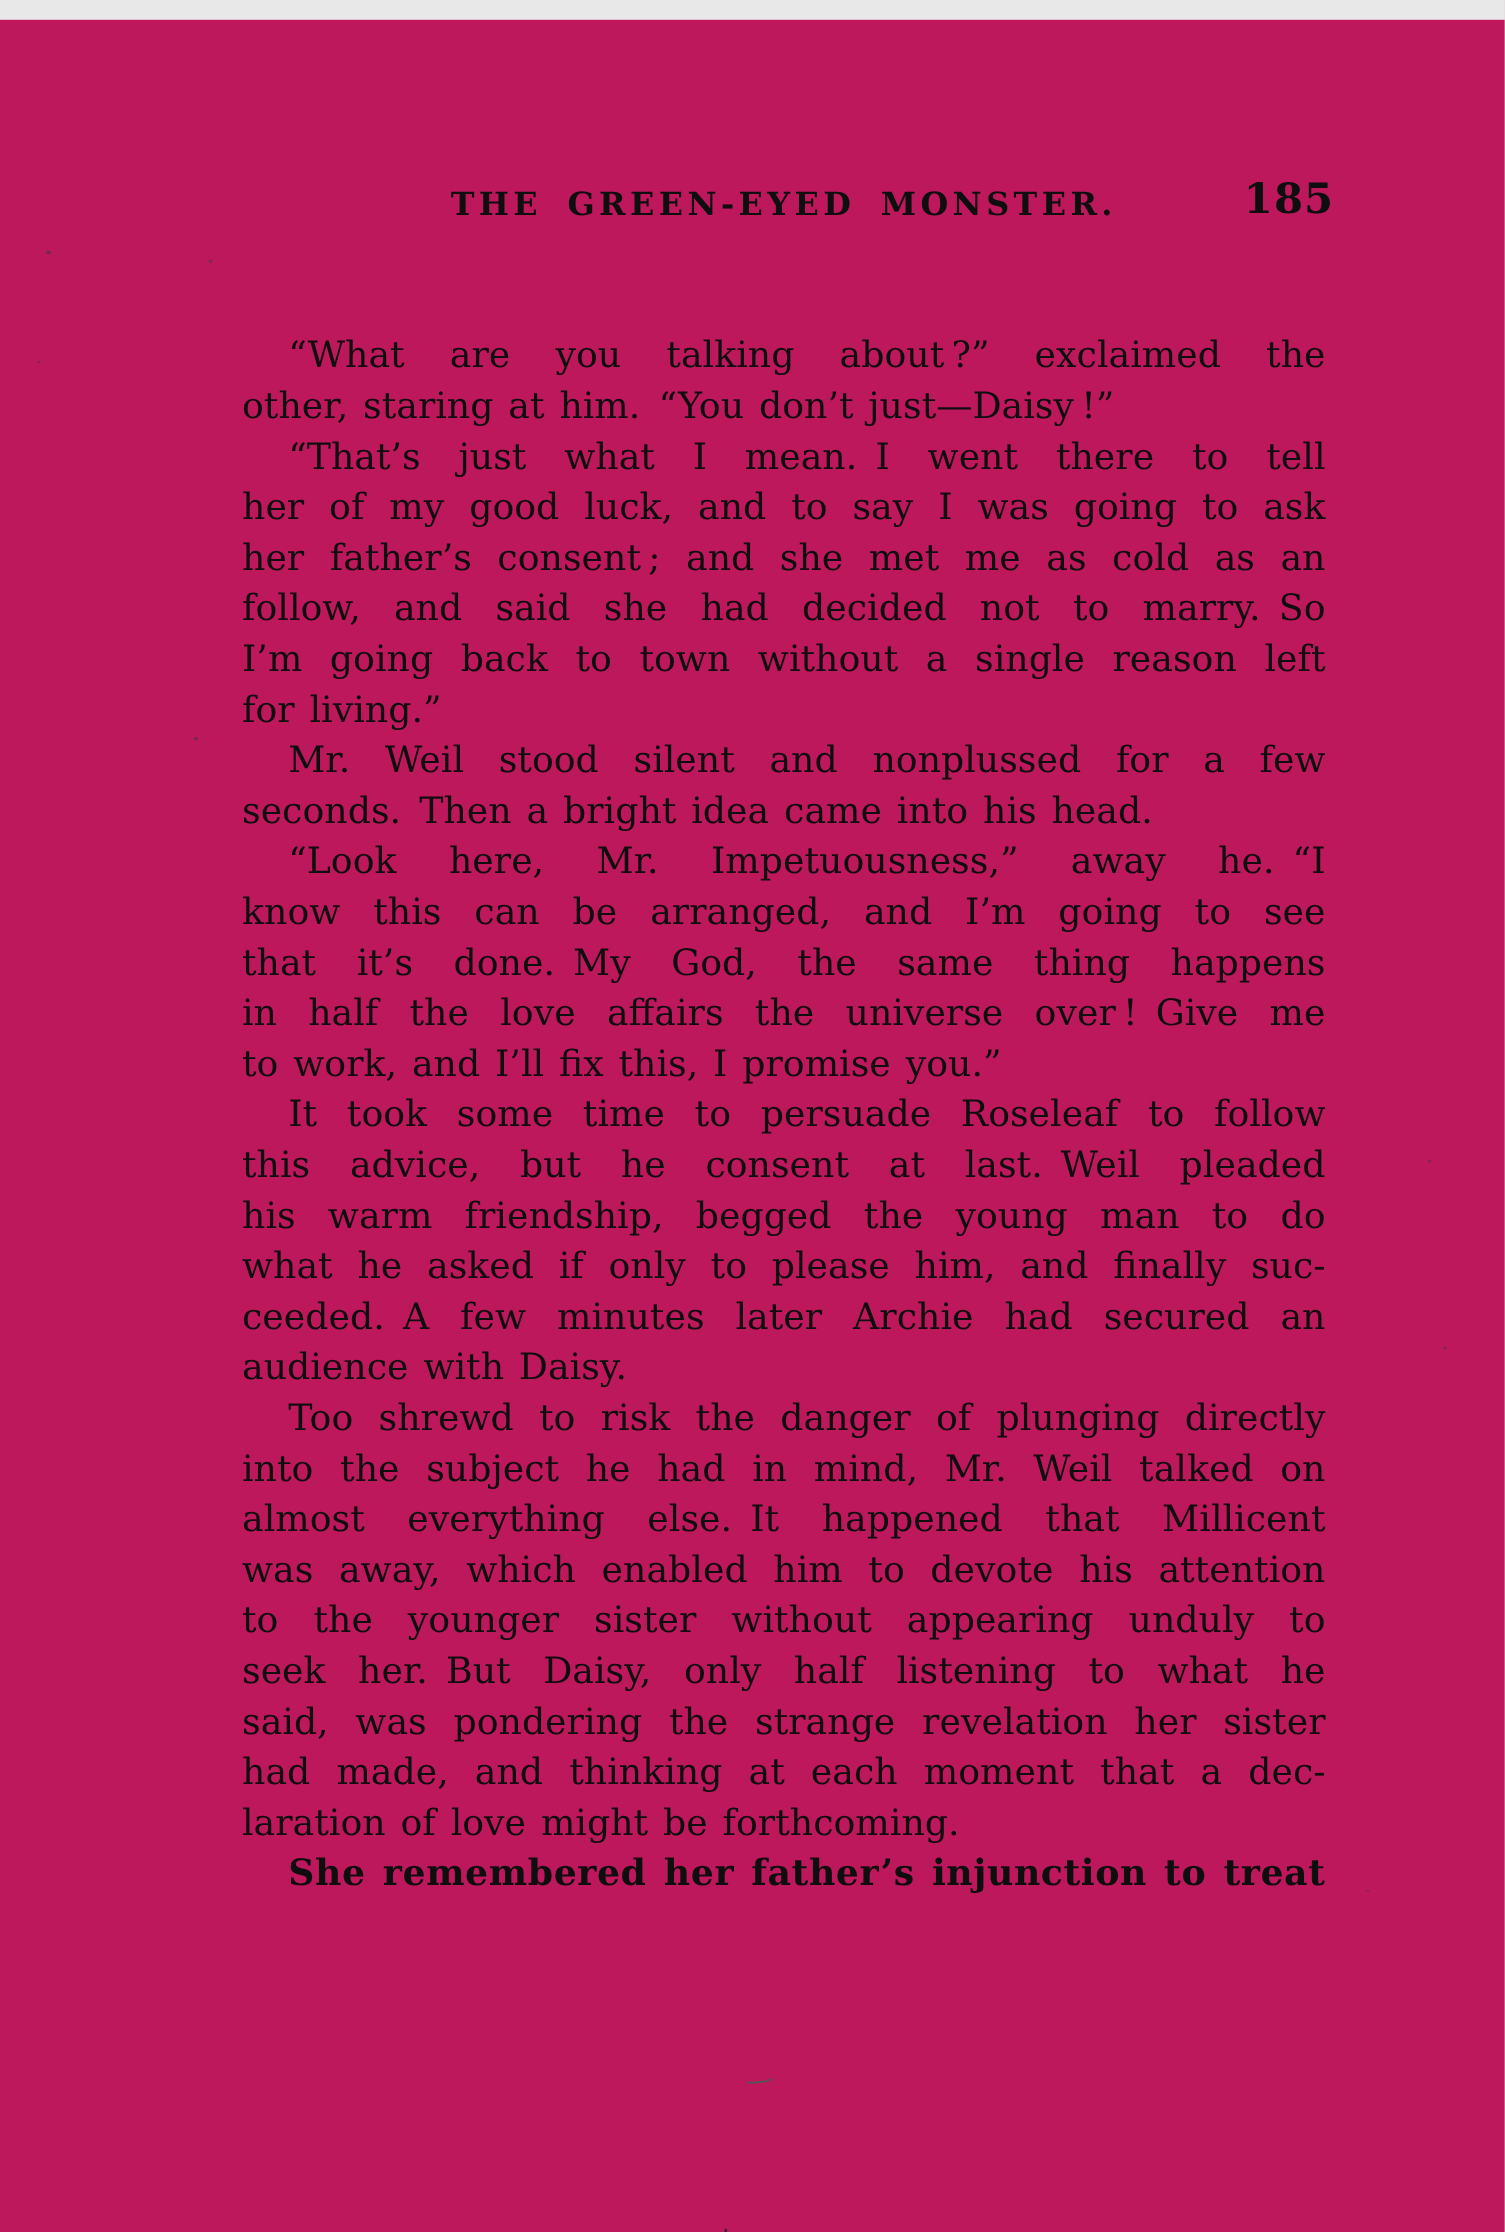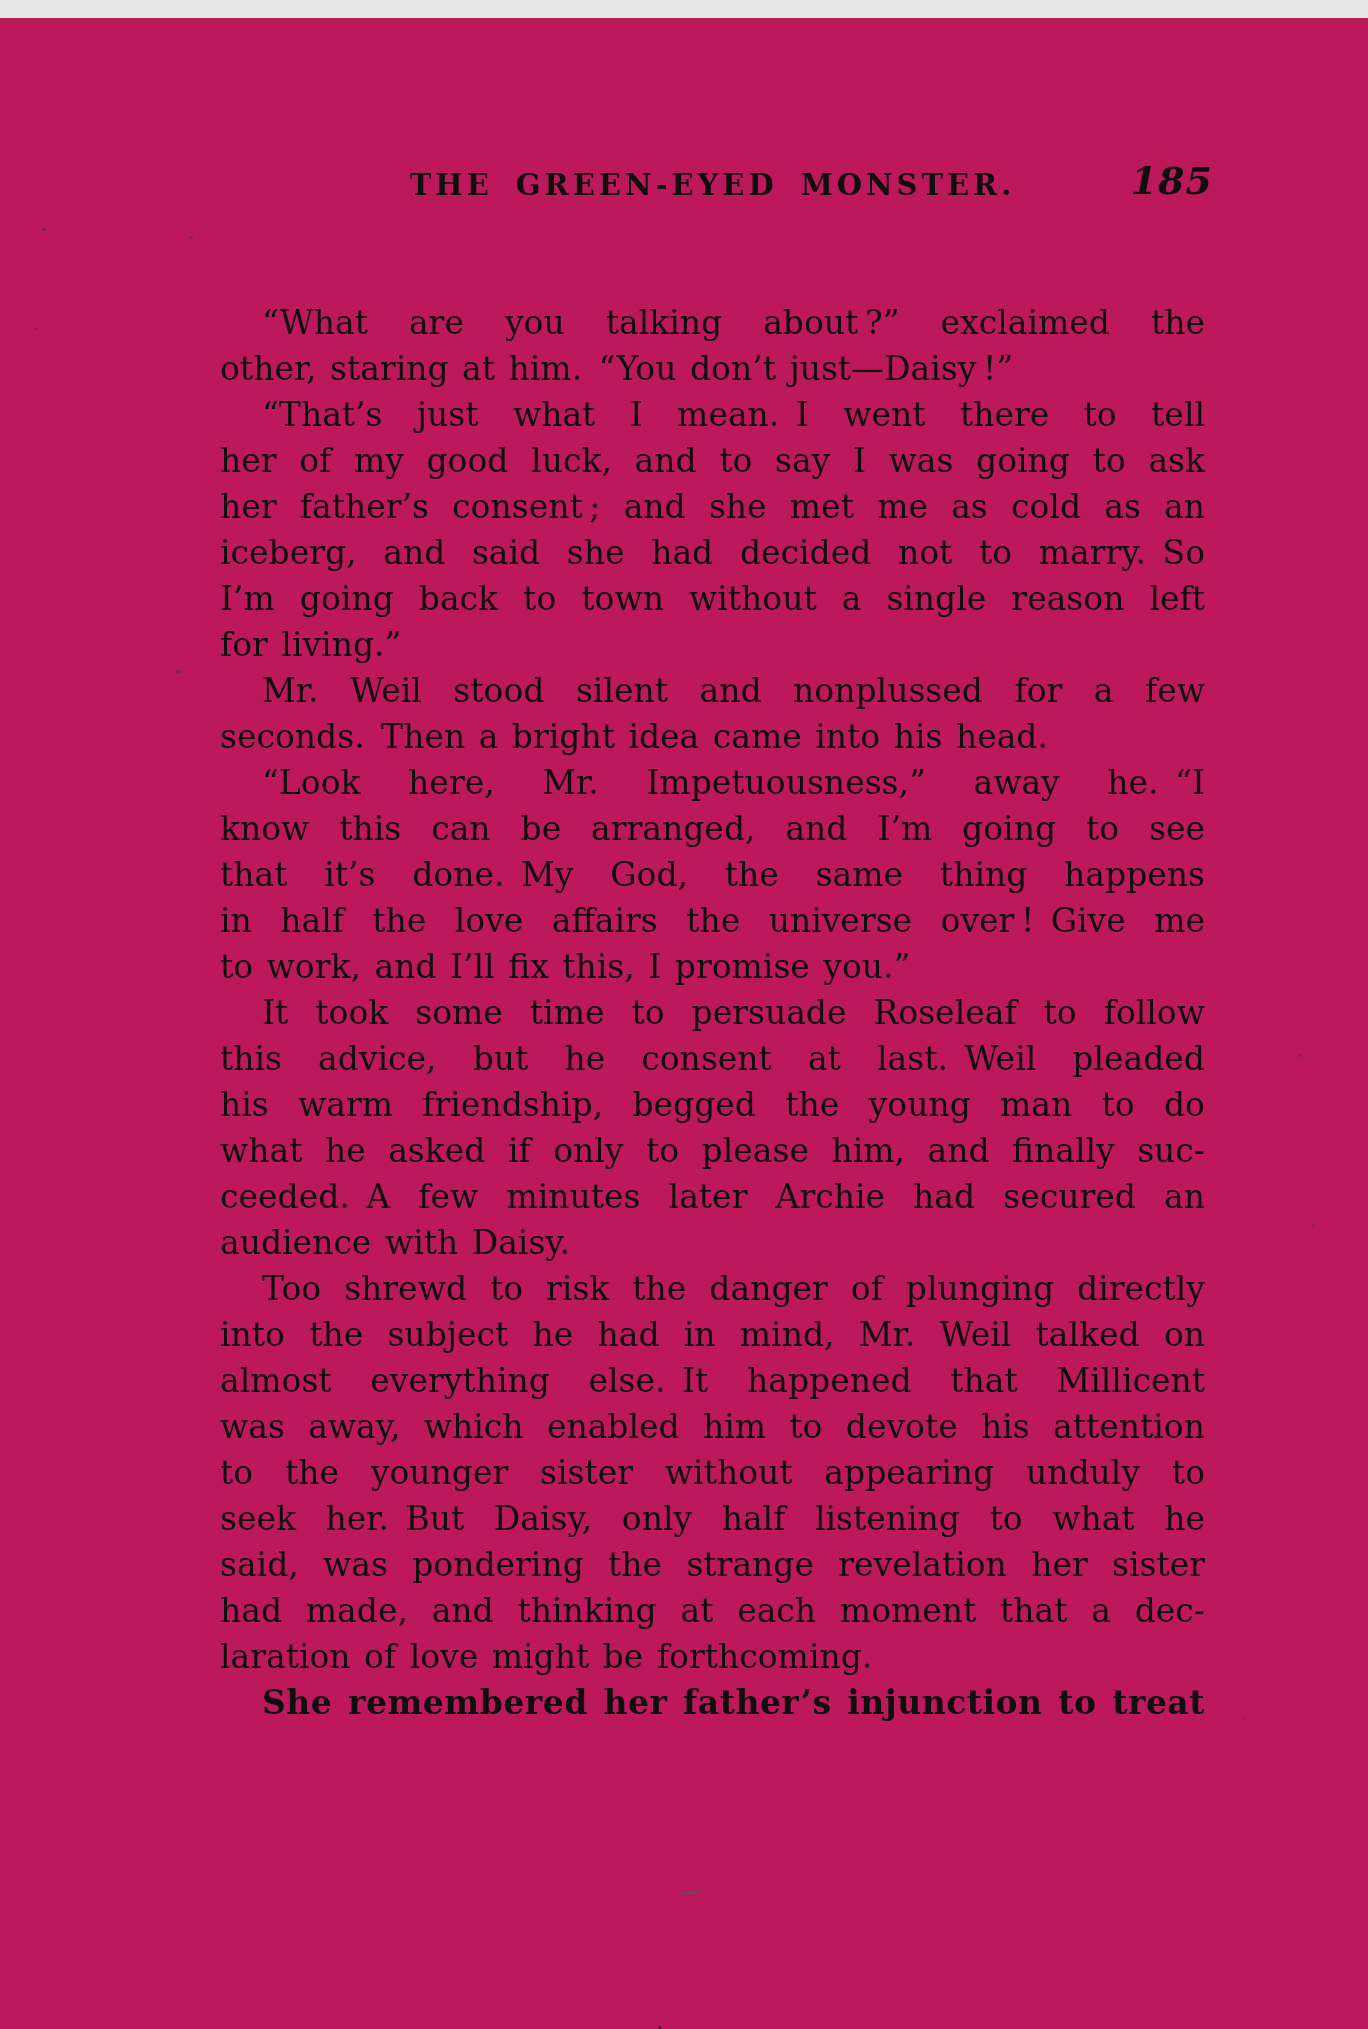--- a/index.html
+++ b/index.html
@@ -36,21 +36,20 @@
     word-spacing: 9px;
     white-space: nowrap;
   }
   .page-number {
     position: absolute;
     right: -8px;
     top: 0px;
     font-size: 38px;
     font-weight: bold;
     letter-spacing: 1px;
-    font-style: italic;
   }
   .text-block {
     position: absolute;
     top: 282px;
     left: 220px;
     width: 985px;
     font-size: 33px;
     line-height: 46px;
     word-spacing: 3px;
   }
@@ -100,21 +99,21 @@
     <div class="running-title">THE GREEN-EYED MONSTER.</div>
     <div class="page-number">185</div>
   </div>
 
   <div class="text-block">
     <div class="line jl ind">“What are you talking about ?” exclaimed the</div>
     <div class="line last">other, staring at him. “You don’t just—Daisy !”</div>
     <div class="line jl ind">“That’s just what I mean. I went there to tell</div>
     <div class="line jl">her of my good luck, and to say I was going to ask</div>
     <div class="line jl">her father’s consent ; and she met me as cold as an</div>
-    <div class="line jl">iceberg, and said she had decided not to marry. So</div>
+    <div class="line jl">follow, and said she had decided not to marry. So</div>
     <div class="line jl">I’m going back to town without a single reason left</div>
     <div class="line last">for living.”</div>
     <div class="line jl ind">Mr. Weil stood silent and nonplussed for a few</div>
     <div class="line last">seconds. Then a bright idea came into his head.</div>
     <div class="line jl ind">“Look here, Mr. Impetuousness,” away he. “I</div>
     <div class="line jl">know this can be arranged, and I’m going to see</div>
     <div class="line jl">that it’s done. My God, the same thing happens</div>
     <div class="line jl">in half the love affairs the universe over ! Give me</div>
     <div class="line last">to work, and I’ll fix this, I promise you.”</div>
     <div class="line jl ind">It took some time to persuade Roseleaf to follow</div>

